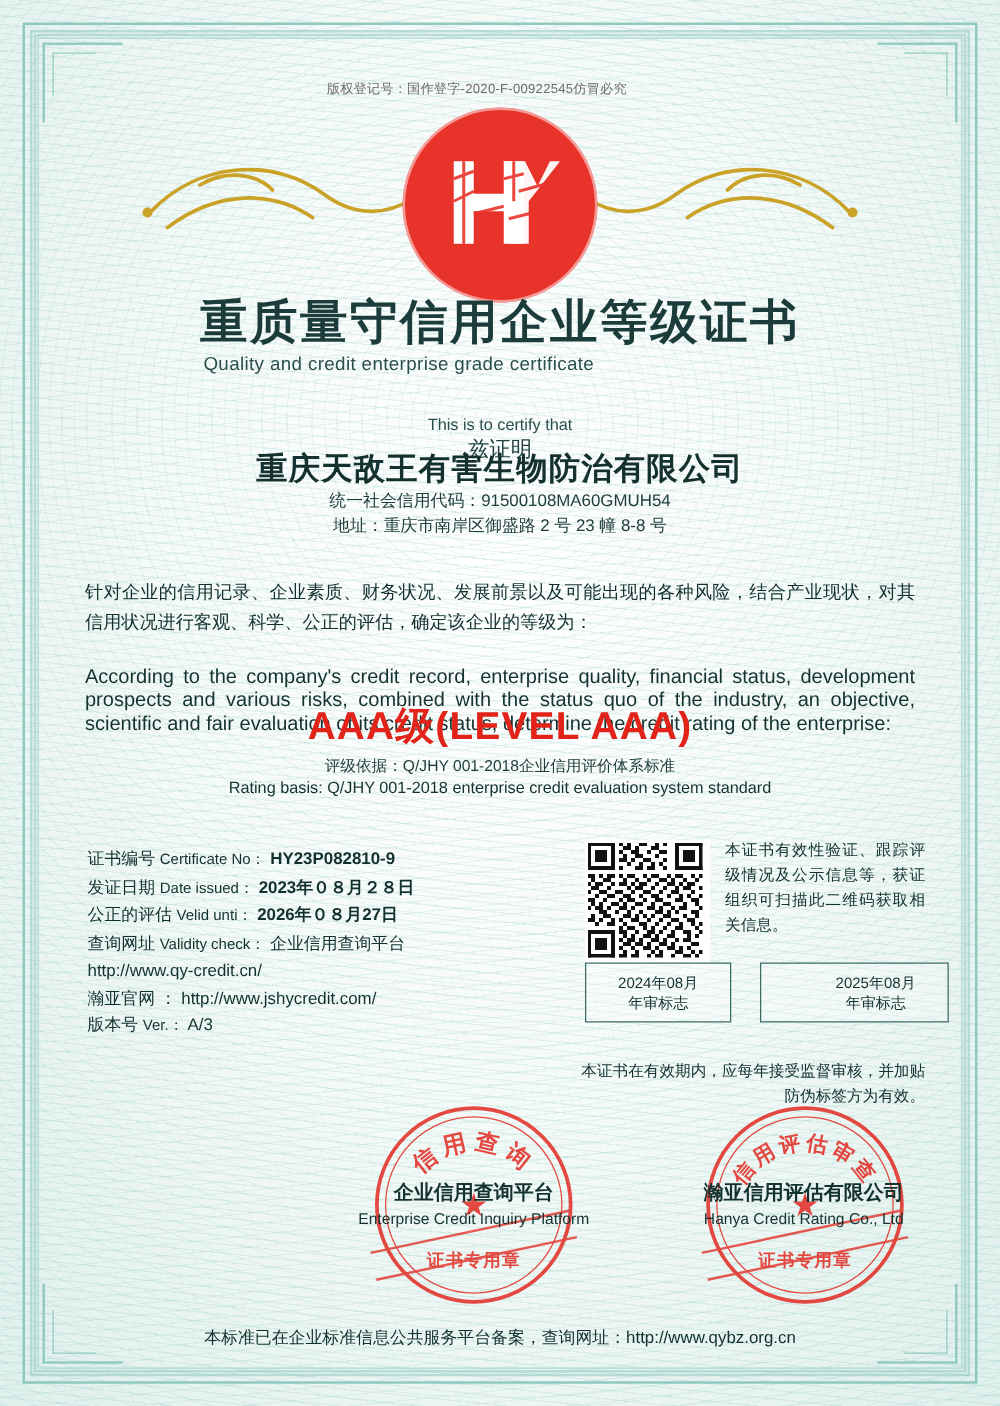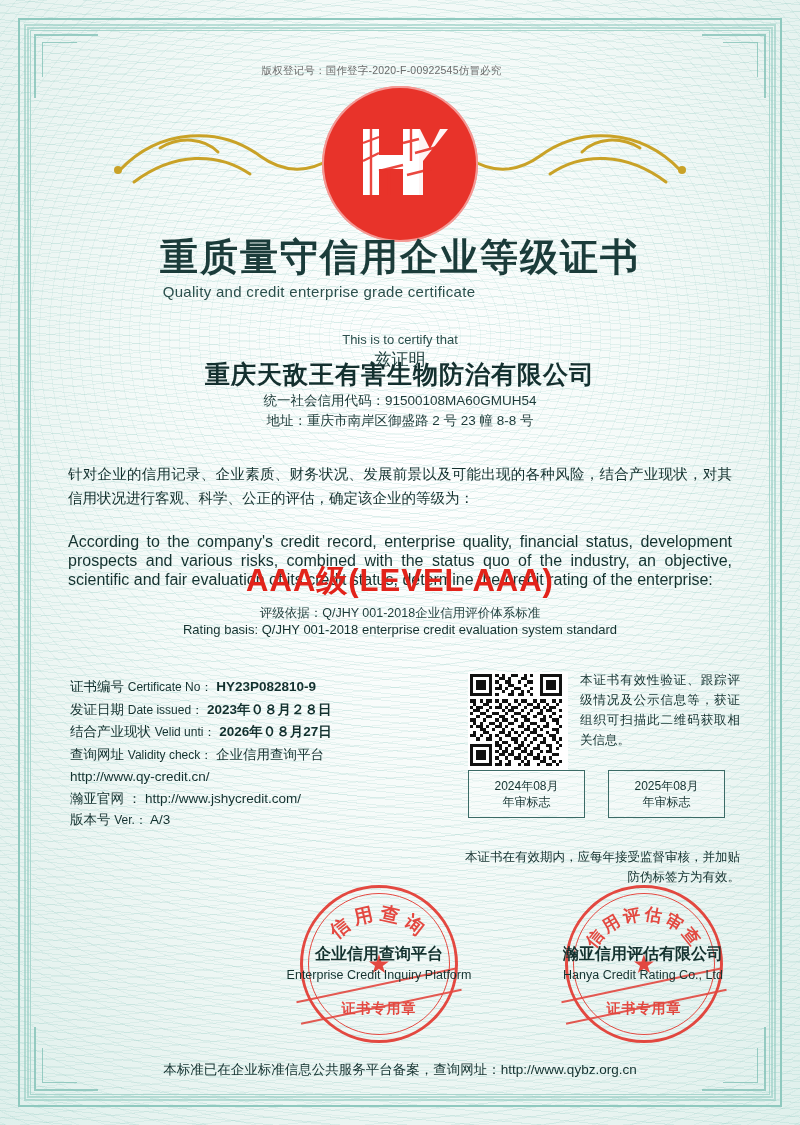--- a/index.html
+++ b/index.html
@@ -135,21 +135,21 @@
     font-size:12.5px;color:#12302e;line-height:20px;text-align:justify;
   }
 
   .stampbox{
     position:absolute;top:770px;width:115px;height:46px;
     border:1px solid #3b6b66;
     display:flex;flex-direction:column;align-items:center;justify-content:center;
     font-size:12px;color:#12302e;line-height:16px;background:rgba(255,255,255,.25);
   }
   .stampbox.one{left:468px;}
-  .stampbox.two{left:608px;}
+  .stampbox.two{left:608px;padding-left:34px;}
 
   .valid-note{
     position:absolute;top:847px;left:460px;width:280px;
     font-size:12.5px;color:#12302e;line-height:20px;text-align:right;
   }
 
   .seal{
     position:absolute;width:152px;height:152px;border-radius:50%;
     border:3px solid #e2231a;opacity:.82;
   }
@@ -255,21 +255,21 @@
         <span>证书编号</span>
         <span class="lbl-en">Certificate No：</span>
         <span class="val">HY23P082810-9</span>
       </div>
       <div>
         <span>发证日期</span>
         <span class="lbl-en">Date issued：</span>
         <span class="val">2023年０８月２８日</span>
       </div>
       <div>
-        <span>结合产业现状</span>
+        <span>公正的评估</span>
         <span class="lbl-en">Velid unti：</span>
         <span class="val">2026年０８月27日</span>
       </div>
       <div>
         <span>查询网址</span>
         <span class="lbl-en">Validity check：</span>
         <span>企业信用查询平台</span>
       </div>
       <div>
         <span>http://www.qy-credit.cn/</span>

